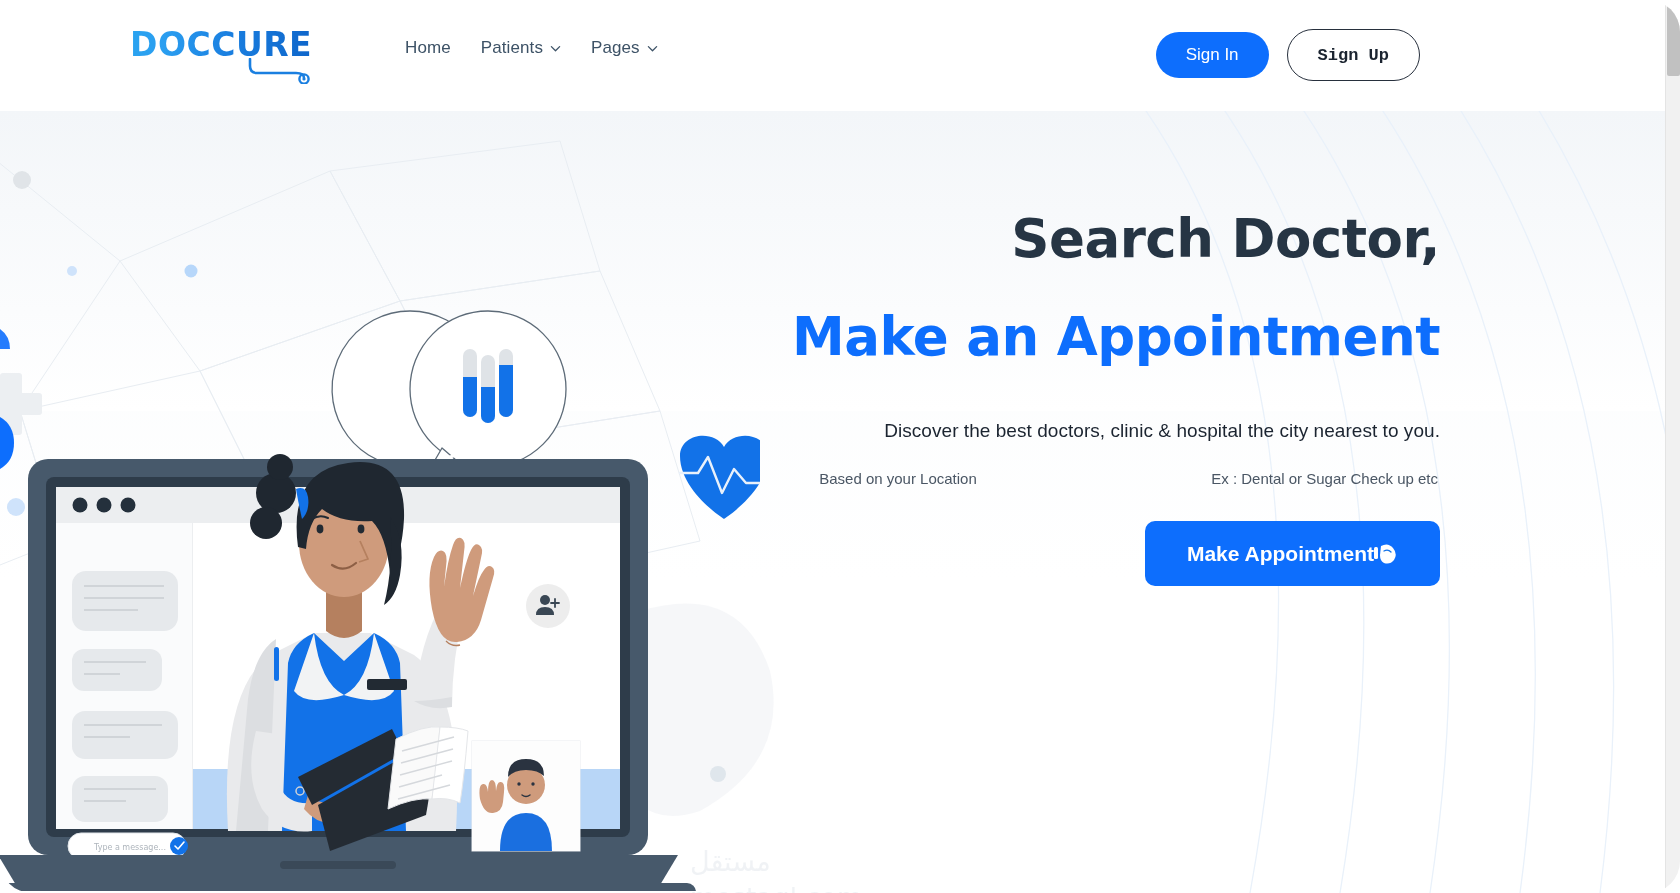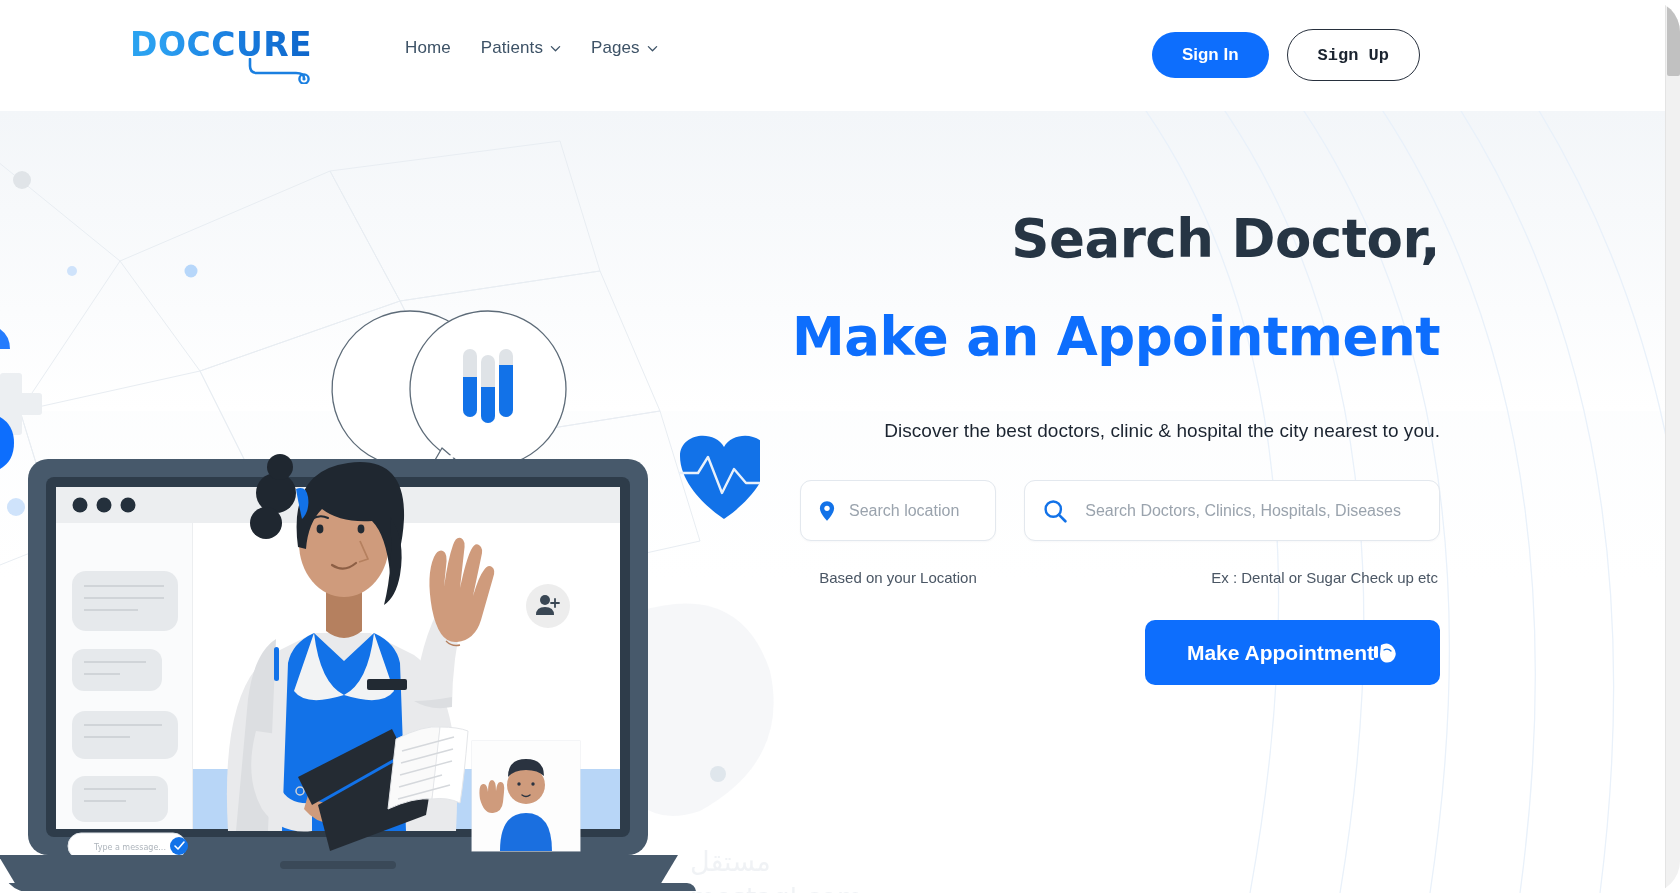--- a/index.html
+++ b/index.html
@@ -39,21 +39,21 @@
     font-size: 17px; color: #3d5266; font-weight: 500;
     display: flex; align-items: center; gap: 7px; cursor: pointer;
     letter-spacing: .1px;
   }
   .chev { width: 11px; height: 11px; display:block; }
 
   .auth { position: absolute; right: 245px; top: 29px; display: flex; gap: 18px; align-items: center; }
   .btn-signin {
     background: #0d6efd; color: #fff; border: none;
     border-radius: 26px; padding: 0 30px; height: 46px;
-    font-size: 17px; font-weight: 700; cursor: pointer;
+    font-size: 17px; font-weight: 400; cursor: pointer;
     font-family: "Liberation Sans", sans-serif;
   }
   .btn-signup {
     background: #fff; color: #1b2430; border: 1.5px solid #27303d;
     border-radius: 26px; padding: 16px 30px; height: 52px;
     font-size: 17px; font-weight: 700; cursor: pointer;
     font-family: Liberation Mono, monospace;
   }
 
   
@@ -390,37 +390,20 @@
     <div class="watermark">
       <div class="wm-text">مستقل</div>
       <div class="wm-text" style="font-size:26px;margin-top:6px;">mostaql.com</div>
     </div>
 
     <div class="hero-right">
       <div class="h-line1">Search Doctor,</div>
       <div class="h-line2">Make an Appointment</div>
       <div class="h-sub">Discover the best doctors, clinic &amp; hospital the city nearest to you.</div>
 
-      <div class="search-row">
-        <div class="field field-loc">
-          <svg width="18" height="24" viewBox="0 0 18 24">
-            <path d="M9 1 C4.6 1 1 4.6 1 9 C1 15 9 23 9 23 C9 23 17 15 17 9 C17 4.6 13.4 1 9 1 Z" fill="#1272e8"></path>
-            <circle cx="9" cy="9" r="3" fill="#ffffff"></circle>
-          </svg>
-          <input type="text" placeholder="Search location" style="">
-        </div>
-
-        <div class="field field-doc">
-          <svg width="26" height="26" viewBox="0 0 26 26">
-            <circle cx="11" cy="11" r="8.2" fill="none" stroke="#1272e8" stroke-width="2.6"></circle>
-            <path d="M17.2 17.2 L24 24" stroke="#1272e8" stroke-width="2.8" stroke-linecap="round"></path>
-          </svg>
-          <input type="text" placeholder="Search Doctors, Clinics, Hospitals, Diseases" style="">
-        </div>
-      </div>
 
       <div class="hints">
         <div class="hint hint-loc">Based on your Location</div>
         <div class="hint hint-doc">Ex : Dental or Sugar Check up etc</div>
       </div>
 
       <div style="display:flex;justify-content:flex-end;">
         <button class="btn-appt">
           <span>Make Appointment</span>
           <svg width="24" height="22" viewBox="0 0 24 22">

